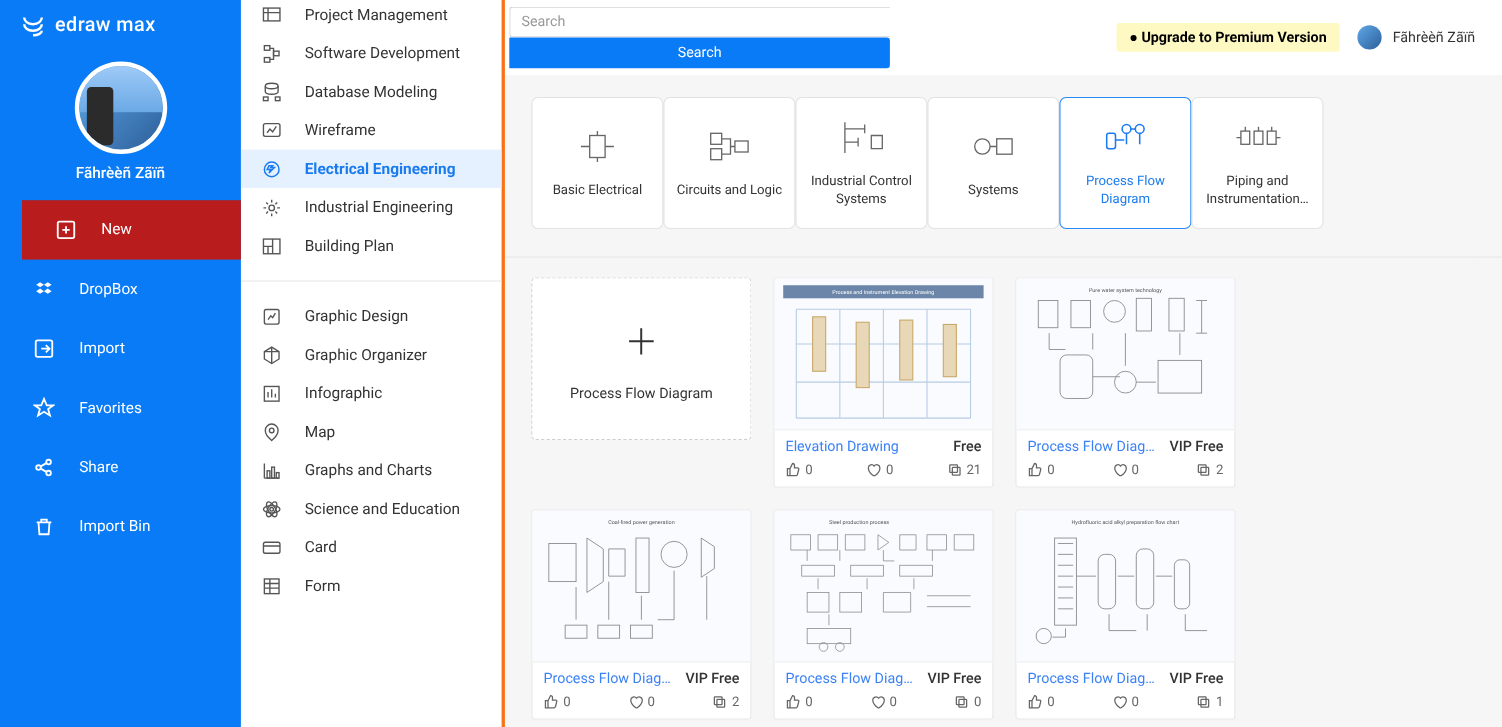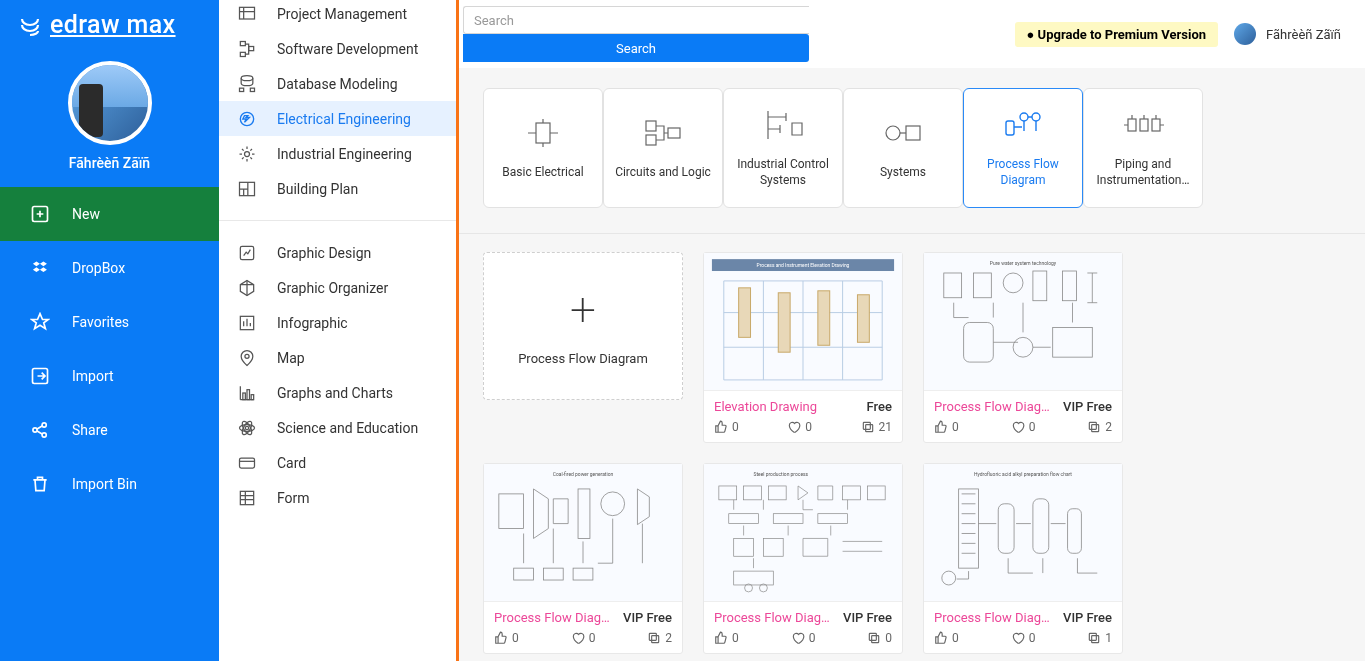--- a/index.html
+++ b/index.html
@@ -1,32 +1,32 @@
 <!DOCTYPE html>
 <html><head>
 <meta charset="utf-8">
 <style>
 * { margin:0; padding:0; box-sizing:border-box; font-family:-apple-system,BlinkMacSystemFont,"Segoe UI",Roboto,Arial,sans-serif; }
 body { width:1365px; height:661px; overflow:hidden; background:#fff; display:flex; }
 .sidebar-left { width:219px; background:#0a7bf6; color:#fff; display:flex; flex-direction:column; }
 .logo { display:flex; align-items:center; padding:10px 18px 8px; gap:8px; }
 .logo-icon { width:24px; height:24px; }
-.logo-text { font-size:25px; font-weight:500; letter-spacing:.4px;text-decoration:underline; }
+.logo-text { font-size:18px; font-weight:500; letter-spacing:.4px; }
 .avatar-wrap { display:flex; flex-direction:column; align-items:center; padding:14px 0 16px; }
 .avatar { width:84px; height:84px; border-radius:50%; background:linear-gradient(135deg,#5fa8e8,#2d5f9a); border:4px solid #fff; position:relative; overflow:hidden; }
 .avatar::before{content:"";position:absolute;left:0;right:0;top:0;height:55%;background:linear-gradient(#9ecaf8,#6ba9e5);}
 .avatar::after{content:"";position:absolute;left:10%;top:25%;width:32%;height:70%;background:#2b2b2b;border-radius:4px;}
 .username-main { margin-top:10px; font-size:14px; font-weight:500; }
 .nav-left { flex:1; }
 .nav-item { display:flex; align-items:center; gap:22px; padding:0 30px; height:54px; cursor:pointer; font-size:14px; }
-.nav-item.active { background:#15803d; }
+.nav-item.active { background:#b91c1c;margin-left:20px; }
 .nav-icon { width:20px; height:20px; flex-shrink:0; }
 .sidebar-cats { width:240px; border-right:3px solid #f97316; overflow-y:auto; }
 .cat-item { display:flex; align-items:center; gap:20px; padding:0 18px; height:35px; cursor:pointer; font-size:14px; color:#333; }
-.cat-item.sel { background:#e6f1ff; color:#1a7bf0; }
+.cat-item.sel { background:#e6f1ff; color:#1a7bf0;font-weight:bold; }
 .cat-icon { width:20px; height:20px; flex-shrink:0; color:#555; }
 .cat-item.sel .cat-icon { color:#1a7bf0; }
 .divider { height:1px; background:#e8e8e8; margin:14px 0; }
 .main { flex:1; display:flex; flex-direction:column; overflow:hidden; }
 .topbar { display:flex; align-items:center; padding:6px 24px 6px 0; gap:16px; }
 .search-wrap { display:flex; margin-left:4px;flex-direction:column; }
 .search-box { width:346px; height:28px; border:1px solid #d6d6d6; border-right:0; border-radius:3px 0 0 3px; padding:0 10px; font-size:13px; color:#333; }
 .search-box::placeholder{color:#999;}
 .search-btn { height:28px; padding:0 16px; background:#0a7bf6; color:#fff; border:none; border-radius:0 3px 3px 0; font-size:13px; cursor:pointer; }
 .spacer{flex:1;}
@@ -42,21 +42,21 @@
 .tile.sel { border:1.5px solid #2a8af7; }
 .tile.sel .tile-icon, .tile.sel .tile-label { color:#1a7bf0; }
 .grid { display:flex; flex-wrap:wrap; gap:20px; }
 .new-card { width:200px; height:148px; border:1px dashed #cfcfcf; border-radius:4px; display:flex; flex-direction:column; align-items:center; justify-content:center; cursor:pointer; background:#fff;}
 .plus { font-size:46px; font-weight:200; color:#333; line-height:1; margin-bottom:18px;}
 .new-label { font-size:13px; color:#333; }
 .card { width:200px; background:#fff; border:1px solid #e8e8e8; border-radius:3px; cursor:pointer; }
 .thumb { width:100%; height:138px; background:#f9fbff; border-bottom:1px solid #eee; position:relative; overflow:hidden;}
 .thumb svg{width:100%;height:100%;}
 .card-row1 { display:flex; justify-content:space-between; padding:8px 10px 4px; font-size:13px; }
-.card-title { color:#ec4899; white-space:nowrap; overflow:hidden; text-overflow:ellipsis; max-width:120px;}
+.card-title { color:#3b82f6; white-space:nowrap; overflow:hidden; text-overflow:ellipsis; max-width:120px;}
 .card-tag { color:#333; font-weight:500; }
 .card-row2 { display:flex; justify-content:space-between; padding:2px 10px 8px; font-size:12px; color:#666;}
 .stat { display:flex; align-items:center; gap:4px; }
 .stat svg{width:14px;height:14px;}
 ::-webkit-scrollbar{width:8px;height:8px;}
 ::-webkit-scrollbar-thumb{background:#ccc;border-radius:4px;}
 </style>
 </head>
 <body>
 
@@ -82,30 +82,30 @@
       <span>New</span>
     </div>
     <div class="nav-item">
       <svg class="nav-icon" viewBox="0 0 24 24" fill="#fff">
           <path d="M6 3l6 4-6 4-6-4 6-4zm12 0l6 4-6 4-6-4 6-4zM6 13l6 4-6 4-6-4 6-4zm12 0l6 4-6 4-6-4 6-4z" transform="scale(.7) translate(5 3)"></path>
         </svg>
       <span>DropBox</span>
     </div>
     <div class="nav-item">
       <svg class="nav-icon" viewBox="0 0 24 24" fill="none" stroke="#fff" stroke-width="2">
-          <path d="M12 2l3 7h7l-5.5 4 2 7L12 16l-6.5 4 2-7L2 9h7z"></path>
-        </svg>
-      <span>Favorites</span>
+          <rect x="3" y="3" width="18" height="18" rx="2"></rect>
+          <path d="M9 12h9M14 8l4 4-4 4"></path>
+        </svg>
+      <span>Import</span>
     </div>
     <div class="nav-item">
       <svg class="nav-icon" viewBox="0 0 24 24" fill="none" stroke="#fff" stroke-width="2">
-          <rect x="3" y="3" width="18" height="18" rx="2"></rect>
-          <path d="M9 12h9M14 8l4 4-4 4"></path>
-        </svg>
-      <span>Import</span>
+          <path d="M12 2l3 7h7l-5.5 4 2 7L12 16l-6.5 4 2-7L2 9h7z"></path>
+        </svg>
+      <span>Favorites</span>
     </div>
     <div class="nav-item">
       <svg class="nav-icon" viewBox="0 0 24 24" fill="none" stroke="#fff" stroke-width="2">
           <circle cx="6" cy="12" r="2.5"></circle>
           <circle cx="17" cy="6" r="2.5"></circle>
           <circle cx="17" cy="18" r="2.5"></circle>
           <path d="M8 11l7-4M8 13l7 4"></path>
         </svg>
       <span>Share</span>
     </div>
@@ -137,20 +137,27 @@
         <span>Software Development</span>
       </div>
     <div class="cat-item">
         <svg class="cat-icon" viewBox="0 0 24 24" fill="none" stroke="currentColor" stroke-width="1.5">
           <ellipse cx="12" cy="5" rx="7" ry="3"></ellipse>
           <path d="M5 5v6c0 1.7 3 3 7 3s7-1.3 7-3V5"></path>
           <rect x="3" y="17" width="5" height="4"></rect>
           <rect x="16" y="17" width="5" height="4"></rect>
         </svg>
         <span>Database Modeling</span>
+      </div>
+    <div class="cat-item">
+        <svg class="cat-icon" viewBox="0 0 24 24" fill="none" stroke="currentColor" stroke-width="1.5">
+          <rect x="3" y="4" width="18" height="14" rx="2"></rect>
+          <path d="M7 14l3-4 3 3 4-6"></path>
+        </svg>
+        <span>Wireframe</span>
       </div>
     <div class="cat-item sel">
         <svg class="cat-icon" viewBox="0 0 24 24" fill="none" stroke="currentColor" stroke-width="1.6">
           <circle cx="12" cy="12" r="8"></circle>
           <path d="M9 8l-2 4h4l-2 4 6-6h-4l2-2z"></path>
         </svg>
         <span>Electrical Engineering</span>
       </div>
     <div class="cat-item">
         <svg class="cat-icon" viewBox="0 0 24 24" fill="none" stroke="currentColor" stroke-width="1.5">

